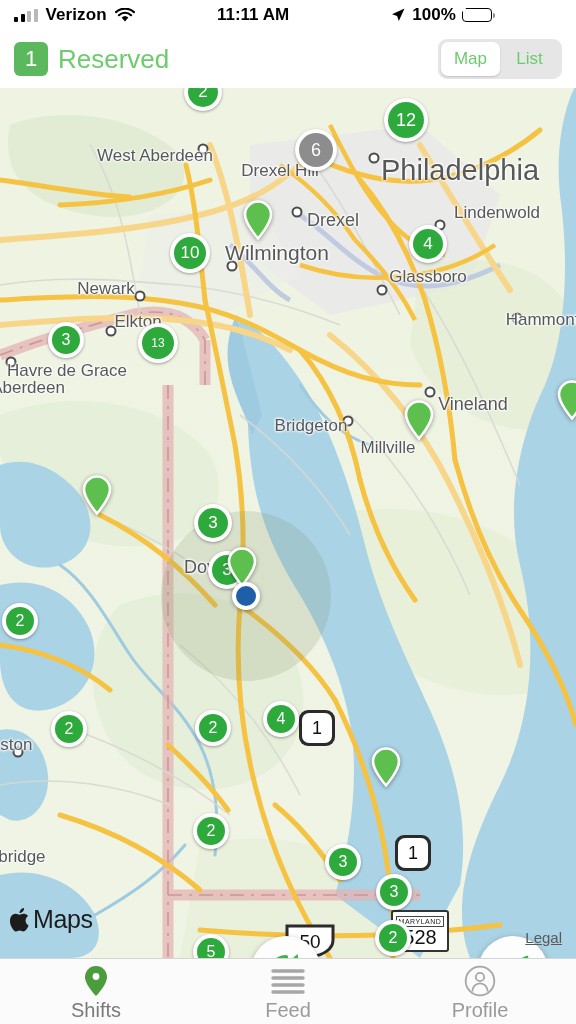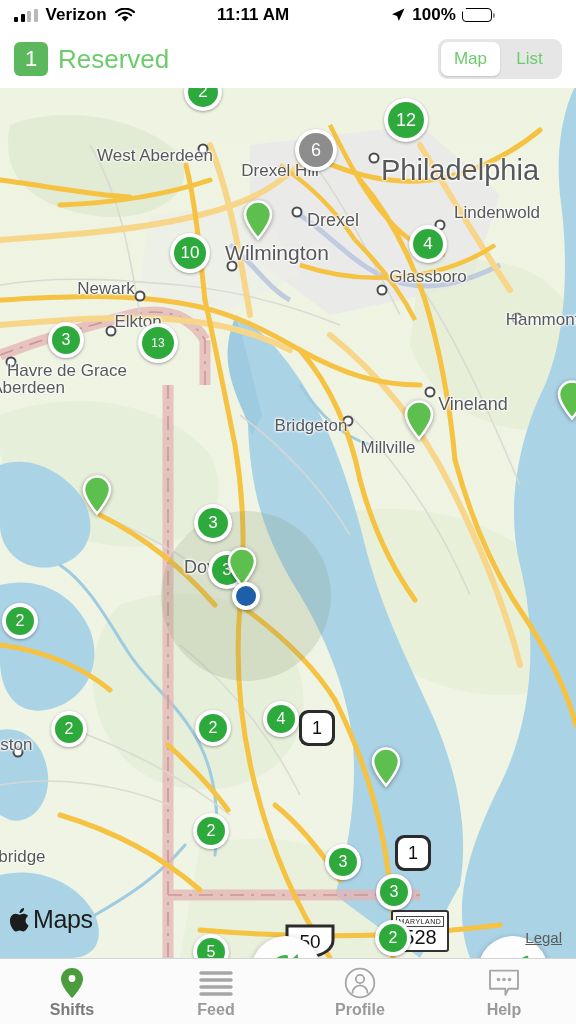--- a/index.html
+++ b/index.html
@@ -157,21 +157,21 @@
   
   .tabbar {
     position: absolute; bottom: 0; left: 0; width: 576px; height: 66px;
     background: #fbfbfb; border-top: 1px solid #d4d4d4;
     display: flex; z-index: 70;
   }
   .tab {
     flex: 1; display: flex; flex-direction: column;
     align-items: center; justify-content: center; gap: 3px; padding-top: 4px;
   }
-  .tab .tab-label { font-size: 16px; color: #9a9a9a; font-weight: bold; }
+  .tab .tab-label { font-size: 20px; color: #9a9a9a; }
   .tab.active .tab-label { color: #7a7a7a; }
   .tab .ic { height: 30px; display:flex; align-items:center; justify-content:center; }
 </style>
 </head>
 <body>
 
 <div id="app">
 
   <div class="statusbar">
     <div class="sb-left">
@@ -506,28 +506,15 @@
     <div class="tab">
       <span class="ic">
         <svg width="32" height="32" viewBox="0 0 32 32">
           <circle cx="16" cy="16" r="14.3" fill="none" stroke="#a6a6a6" stroke-width="1.8"></circle>
           <circle cx="16" cy="12" r="4.2" fill="none" stroke="#a6a6a6" stroke-width="1.8"></circle>
           <path d="M8.4 26.5c0-5 3.4-8.2 7.6-8.2s7.6 3.2 7.6 8.2" fill="none" stroke="#a6a6a6" stroke-width="1.8"></path>
         </svg>
       </span>
       <span class="tab-label">Profile</span>
     </div>
-    <div class="tab">
-      <span class="ic">
-        <svg width="34" height="30" viewBox="0 0 34 30">
-          <path d="M3 2.6h28v18.2h-9.6l-3 6v-6H3z" fill="none" stroke="#a6a6a6" stroke-width="1.9" stroke-linejoin="round"></path>
-          <g fill="#a6a6a6">
-            <circle cx="11.5" cy="11.5" r="1.8"></circle>
-            <circle cx="17" cy="11.5" r="1.8"></circle>
-            <circle cx="22.5" cy="11.5" r="1.8"></circle>
-          </g>
-        </svg>
-      </span>
-      <span class="tab-label">Help</span>
-    </div>
   </div>
 
 </div>
 
 </body></html>

